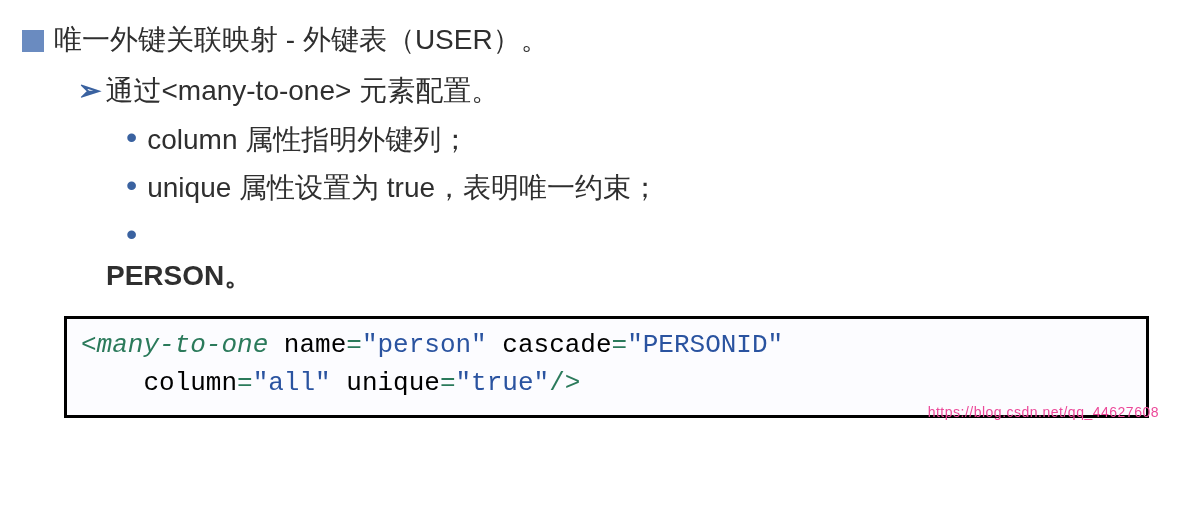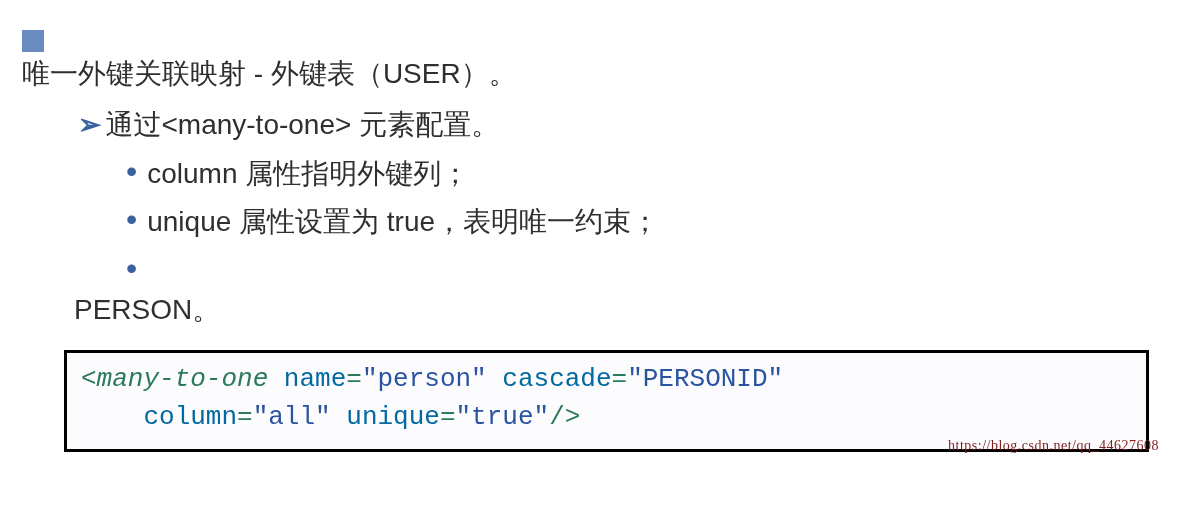--- a/index.html
+++ b/index.html
@@ -35,46 +35,46 @@
     flex-shrink: 0;
     font-weight: bold;
   }
   .dot-bullet {
     color: #3a62a0;
     font-size: 32px;
     line-height: 1.2;
     margin-right: 10px;
     flex-shrink: 0;
   }
-  .level1 { margin-left: 0; flex-direction: column; }
+  .level1 { margin-left: 0; }
   .level2 { margin-left: 56px; margin-top: 6px; }
   .level3 { margin-left: 104px; margin-top: 4px; }
-  .level3-continue { margin-left: 52px; margin-top: 0; }
+  .level3-continue { margin-left: 84px; margin-top: 0; font-weight: bold; }
   .text { display: inline; }
   .code-box {
     border: 3px solid #000;
     background: #fcfcff;
     margin: 18px 0 0 42px;
     padding: 8px 14px 12px 14px;
     font-family: Consolas, "Courier New", monospace;
     font-size: 26px;
     line-height: 1.45;
     white-space: pre;
   }
   .tag { color: #2b7a5b; font-style: italic; }
-  .attr { color: #0369a1; }
+  .attr { color: #000000; }
   .punct { color: #2b7a5b; }
   .val { color: #2a53a0; }
   .watermark {
     position: absolute;
     right: 20px;
     bottom: 4px;
     font-size: 14px;
-    color: #7f1d1d;
-    font-family: Liberation Serif, serif;
+    color: #ec4899;
+    font-family: Liberation Sans, sans-serif;
     letter-spacing: 0.5px;
   }
 </style>
 </head>
 <body>
 
 <div class="row level1">
   <span class="square-bullet"></span>
   <span class="text">唯一外键关联映射 - 外键表（USER）。</span>
 </div>

